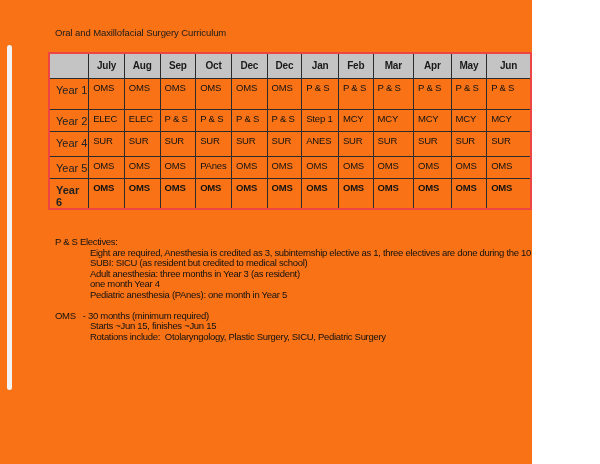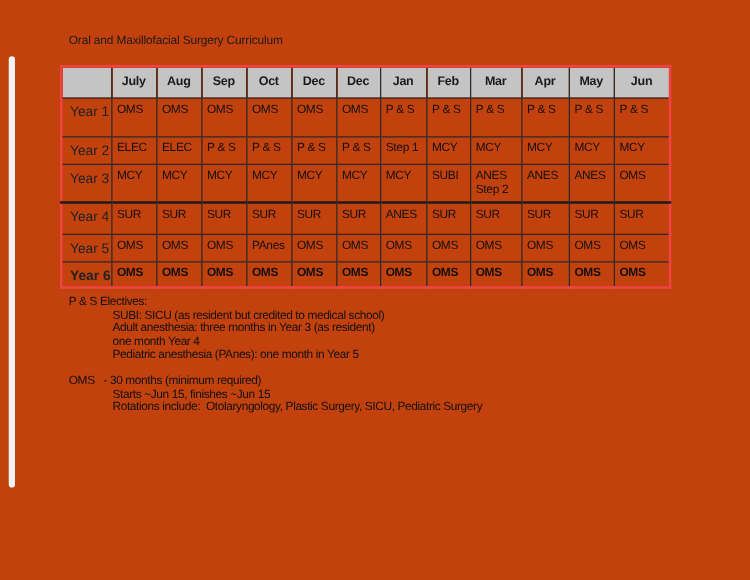--- a/index.html
+++ b/index.html
@@ -1,17 +1,17 @@
 <!DOCTYPE html>
 <html><head>
 <meta charset="utf-8">
 <style>
   html,body { margin:0; padding:0; background:#ffffff; }
   .canvas {
-    position:relative; width:600px; height:464px; background:#c2410c;
+    position:relative; width:532px; height:464px; background:#f97316;
     font-family:"Liberation Sans","DejaVu Sans",sans-serif; color:#1a1a1a; overflow:hidden;
   }
   .scan-streak {
     position:absolute; left:7px; top:45px; width:5px; height:345px;
     background:#f3f3f3; border-radius:3px;
   }
   .doc-title {
     position:absolute; left:55px; top:27px;
     font-size:9.5px; letter-spacing:-0.1px; white-space:pre;
   }
@@ -107,36 +107,20 @@
       <td class="cell">P &amp; S</td>
       <td class="cell">P &amp; S</td>
       <td class="cell">P &amp; S</td>
       <td class="cell">Step 1</td>
       <td class="cell">MCY</td>
       <td class="cell">MCY</td>
       <td class="cell">MCY</td>
       <td class="cell">MCY</td>
       <td class="cell">MCY</td>
     </tr>
-    <tr class="r3">
-      <td class="ylabel">Year 3</td>
-      <td class="cell">MCY</td>
-      <td class="cell">MCY</td>
-      <td class="cell">MCY</td>
-      <td class="cell">MCY</td>
-      <td class="cell">MCY</td>
-      <td class="cell">MCY</td>
-      <td class="cell">MCY</td>
-      <td class="cell">SUBI</td>
-      <td class="cell">ANES
-Step 2</td>
-      <td class="cell">ANES</td>
-      <td class="cell">ANES</td>
-      <td class="cell">OMS</td>
-    </tr>
     <tr class="r4">
       <td class="ylabel">Year 4</td>
       <td class="cell">SUR</td>
       <td class="cell">SUR</td>
       <td class="cell">SUR</td>
       <td class="cell">SUR</td>
       <td class="cell">SUR</td>
       <td class="cell">SUR</td>
       <td class="cell">ANES</td>
       <td class="cell">SUR</td>
@@ -173,20 +157,21 @@
       <td class="cell">OMS</td>
       <td class="cell">OMS</td>
       <td class="cell">OMS</td>
       <td class="cell">OMS</td>
     </tr>
   </tbody>
     </table>
 
   <div class="notes">
     <div class="note-line">P &amp; S Electives:</div>
+    <div class="note-line indent">Eight are required, Anesthesia is credited as 3, subinternship elective as 1, three electives are done during the 10</div>
     <div class="note-line indent">SUBI: SICU (as resident but credited to medical school)</div>
 
     <div class="note-line indent">Adult anesthesia: three months in Year 3 (as resident)</div>
     <div class="note-line indent">one month Year 4</div>
     <div class="note-line indent">Pediatric anesthesia (PAnes): one month in Year 5</div>
 
     <div class="note-line gap">OMS   - 30 months (minimum required)</div>
 
     <div class="note-line indent">Starts ~Jun 15, finishes ~Jun 15</div>
     <div class="note-line indent">Rotations include:  Otolaryngology, Plastic Surgery, SICU, Pediatric Surgery</div>

